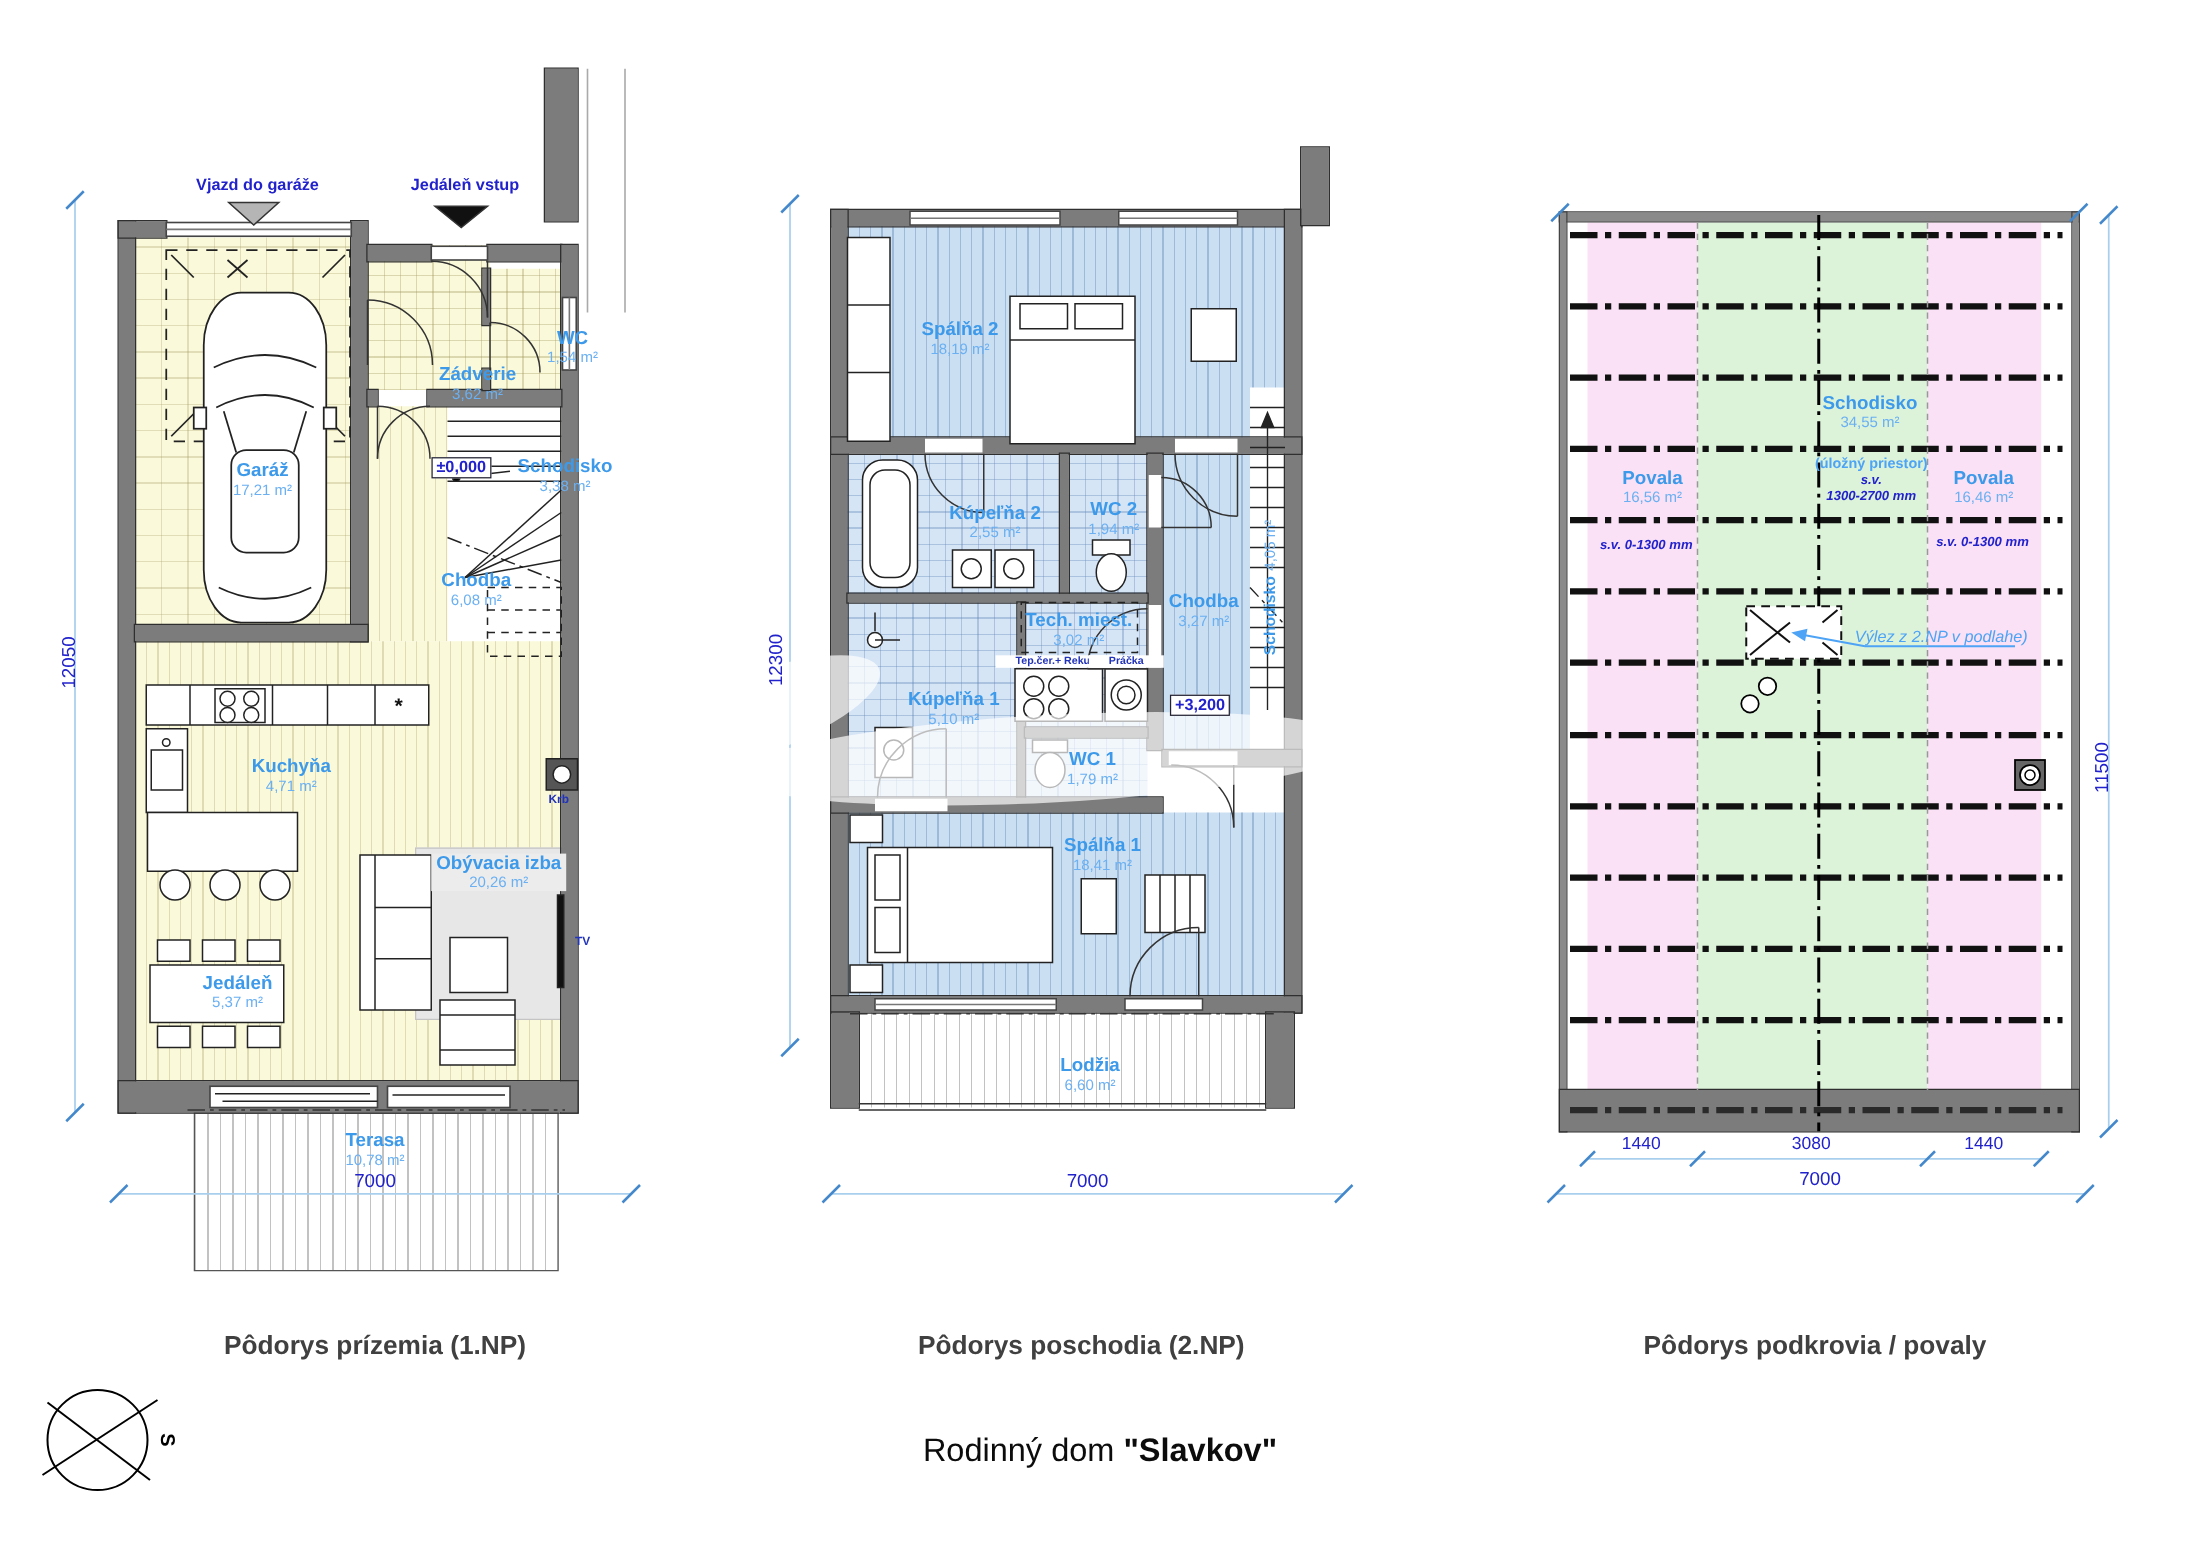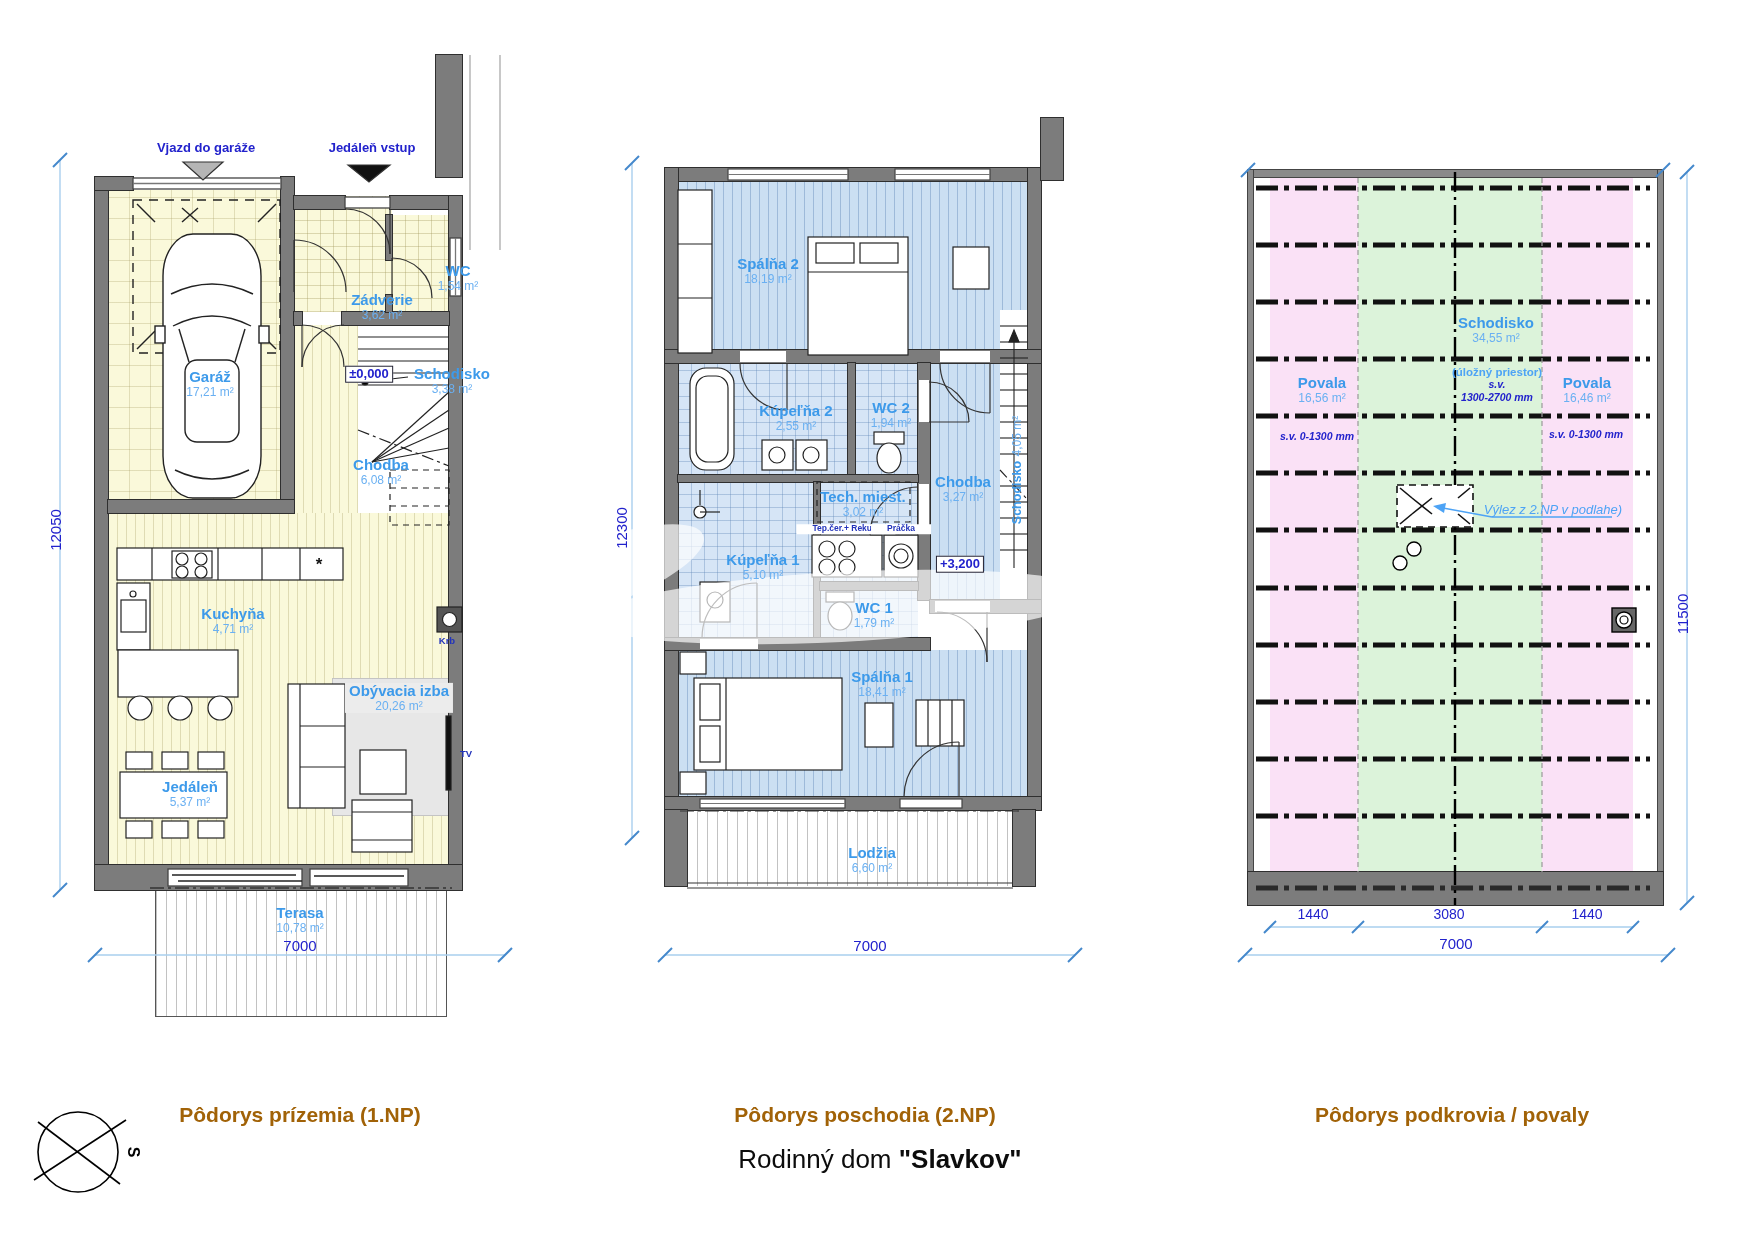--- a/index.html
+++ b/index.html
@@ -32,21 +32,21 @@
   .dim{color:#2222CC;font-size:15px;}
   .dims{color:#2222CC;font-size:14px;}
   .ann{color:#2222CC;font-size:13px;font-weight:700;}
   .sv{color:#2222CC;font-size:10.5px;font-weight:700;font-style:italic;}
   .note{color:#4DA3F5;font-weight:700;font-size:11.5px;}
   .chip{font-size:8.5px;color:#2233BB;background:#fff;padding:0 16px;font-weight:700;}
   .levelbox{border:1.5px solid #223;background:#fff;padding:0 3px;color:#2222CC;
             font-weight:700;font-size:13px;}
   .star{color:#111;font-size:17px;font-weight:700;}
   .smalltag{color:#2233BB;font-size:9.5px;font-weight:700;}
-  .title{font-weight:700;font-size:21px;color:#a16207;margin-top:38px;}
+  .title{font-weight:700;font-size:21px;color:#404040;}
   .vylez{color:#4DA3F5;font-size:13px;font-style:italic;}
   .wmtext{font-weight:700;font-size:38px;letter-spacing:9px;color:rgba(160,172,184,.5);
           text-shadow:0 0 6px #fff;}
   .wmblob{position:absolute;background:rgba(255,255,255,.68);border-radius:50%;}
   .maintitle{font-size:26px;color:#0c0c0c;}
   svg{position:absolute;left:0;top:0;pointer-events:none;}
 </style>
 </head>
 <body>
 

